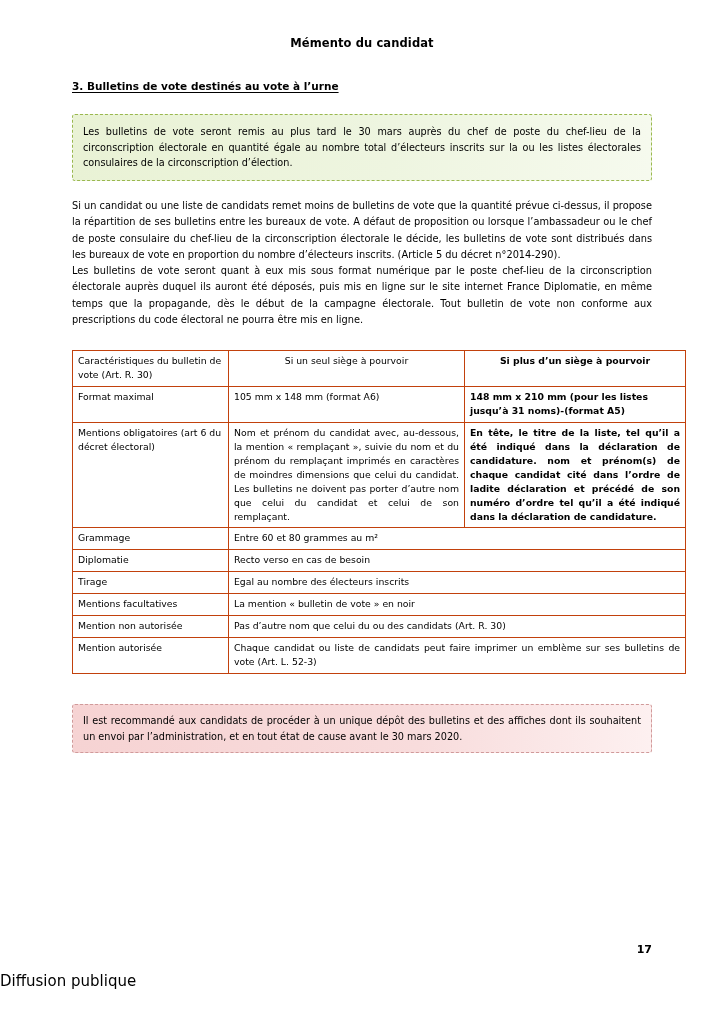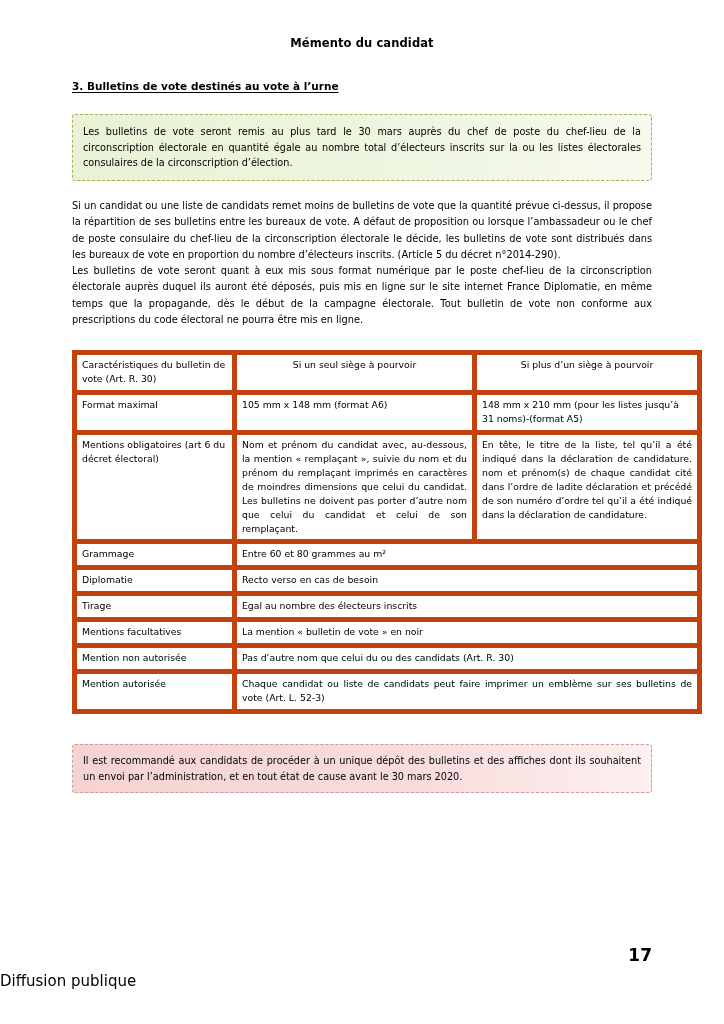--- a/index.html
+++ b/index.html
@@ -67,38 +67,38 @@
     margin: 0;
   }
   table.main {
     margin-top: 22px;
     border-collapse: collapse;
     width: 100%;
     table-layout: fixed;
     font-size: 9.3px;
   }
   table.main td {
-    border: 5px solid #c2410c;
+    border: 1px solid #c2410c;
     padding: 3px 5px 4px 5px;
     vertical-align: top;
     line-height: 1.5;
   }
   table.main td.col1 { width: 145px; }
   table.main td.col2 { width: 225px; }
-  table.main td.col3 { width: 210px; }
+  table.main td.col3 { width: 210px; font-weight: bold; }
   td.head-center {
     text-align: center;
     vertical-align: middle;
   }
   td.justify { text-align: justify; }
   .footer-pagenum {
     position: absolute;
     right: 72px;
-    bottom: 59px;
-    font-size: 17px;
+    bottom: 68px;
+    font-size: 11px;
     font-weight: bold;
   }
   .footer-note {
     position: absolute;
     left: 0; right: 0;
     bottom: 34px;
     text-align: left;
     font-size: 15px;
   }
 </style>

